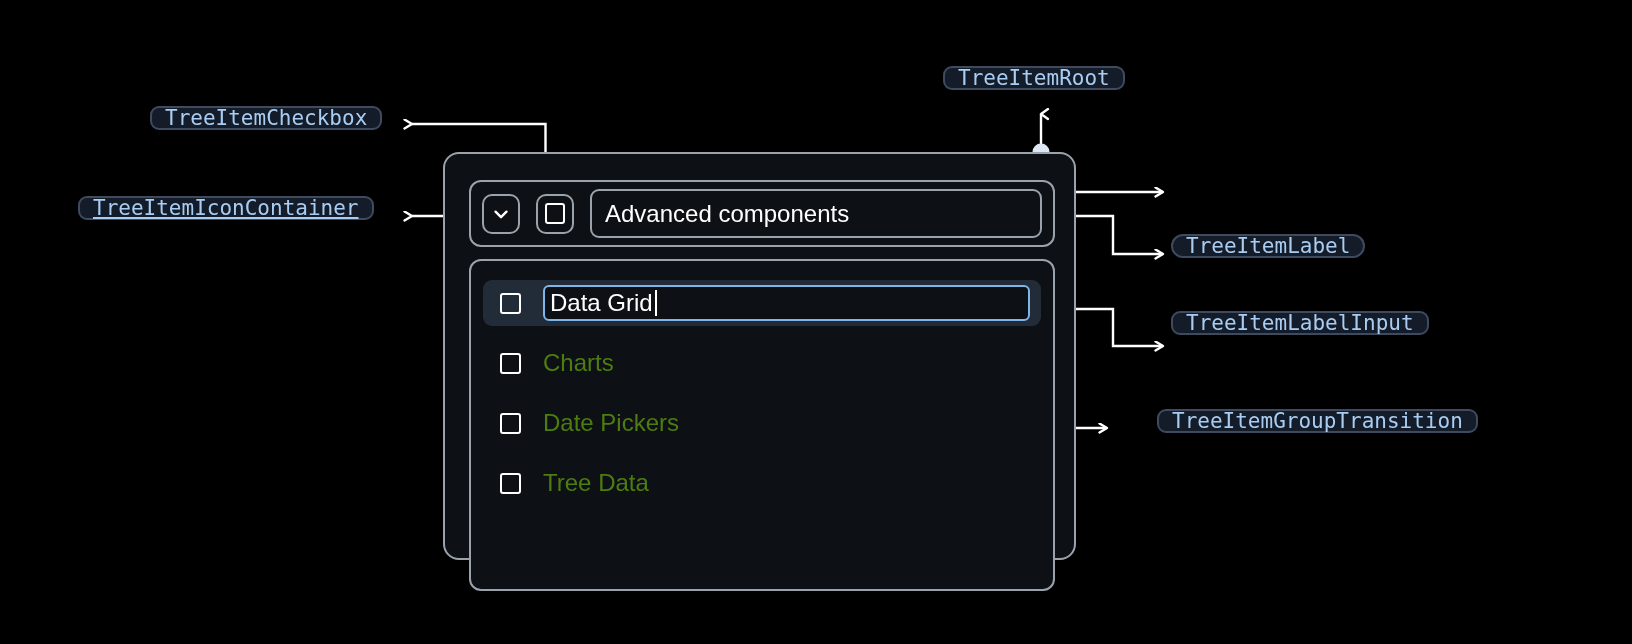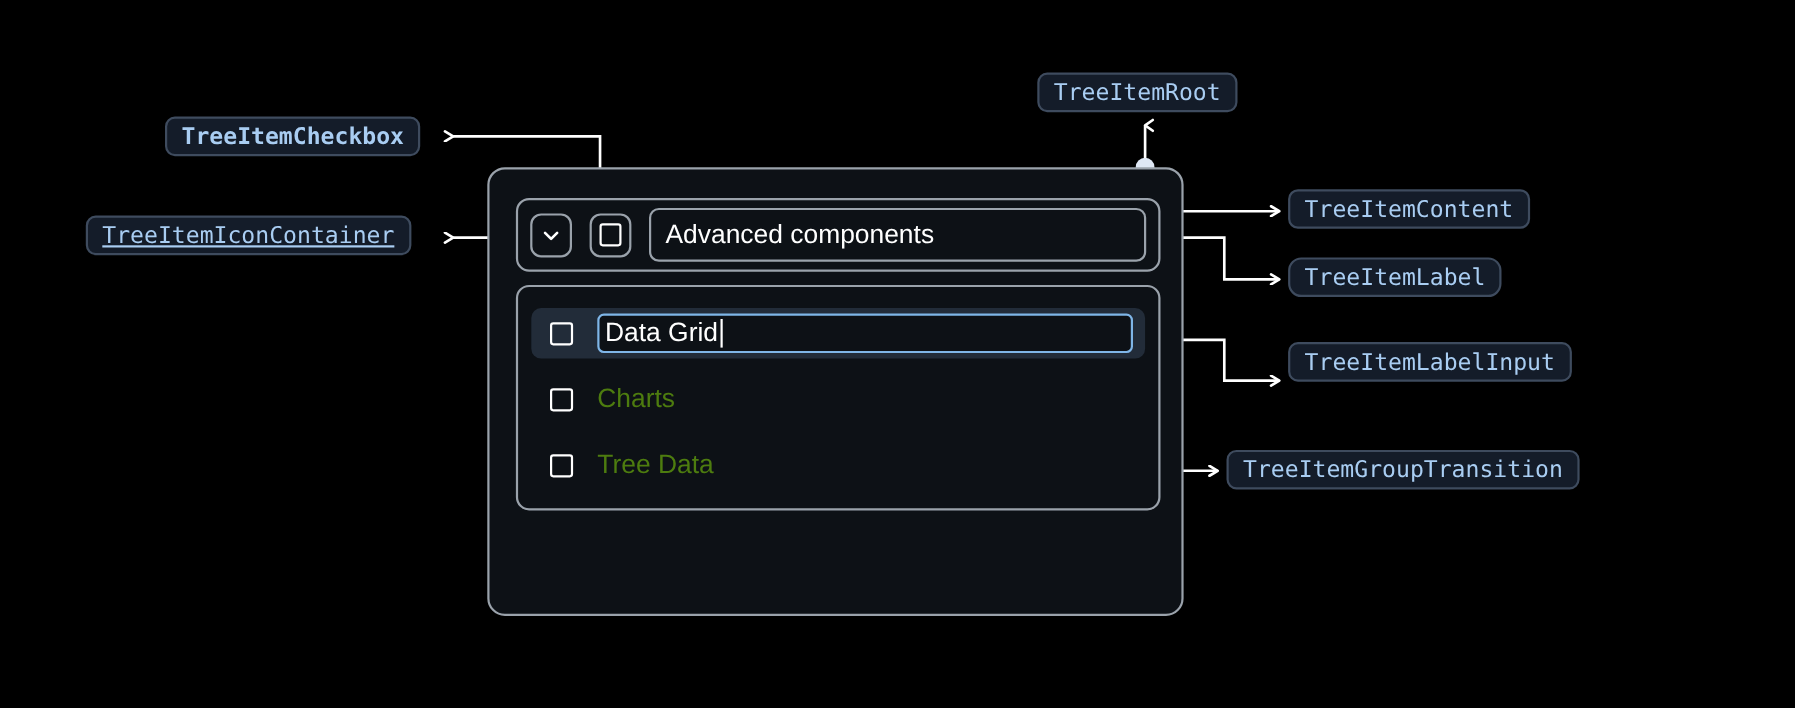--- a/index.html
+++ b/index.html
@@ -31,21 +31,21 @@
     border-radius: 9px;
     color: #a9cdf2;
     font-family: "DejaVu Sans Mono", "Liberation Mono", monospace;
     font-size: 21px;
     letter-spacing: 0px;
     line-height: 1;
     display: flex;
     align-items: center;
     justify-content: center;
     padding: 0 13px;
-    height: 36px;
+    height: 24px;
     white-space: nowrap;
   }
 
   
   #wires {
     position: absolute;
     left: 0; top: 0;
     width: 1632px;
     height: 644px;
     pointer-events: none;
@@ -126,21 +126,21 @@
     color: #ffffff;
     font-size: 24px;
     background: transparent;
   }
 
   .tree-group {
     position: absolute;
     left: 24px;
     top: 105px;
     width: 586px;
-    height: 205px;
+    height: 332px;
     box-sizing: border-box;
     background: #0d1116;
     border: 2px solid #9aa2ab;
     border-radius: 12px;
     padding-top: 19px;
   }
 
   .child-row {
     display: flex;
     align-items: center;
@@ -234,33 +234,32 @@
       <circle cx="545.5" cy="196" r="8.5"></circle>
       <circle cx="478" cy="216" r="8.5"></circle>
       <circle cx="1041" cy="152" r="8.5"></circle>
       <circle cx="1053" cy="192" r="8.5"></circle>
       <circle cx="1041" cy="216" r="8.5"></circle>
       <circle cx="1041" cy="309" r="8.5"></circle>
       <circle cx="1053" cy="428" r="8.5"></circle>
     </g>
   </svg>
 
-  <div class="badge" style="left:150px; top:106px;font-weight:bold;">TreeItemCheckbox</div>
+  <div class="badge" style="left:150px; top:106px;">TreeItemCheckbox</div>
 
   <div class="badge" style="left:78px; top:196px;text-decoration:underline;">TreeItemIconContainer</div>
 
   <div class="badge" style="left:943px; top:66px;">TreeItemRoot</div>
 
-  <div class="badge" style="left:1171px; top:172px;">TreeItemContent</div>
 
   <div class="badge" style="left:1171px; top:234px;border-radius:12px;">TreeItemLabel</div>
 
   <div class="badge" style="left:1171px; top:311px;">TreeItemLabelInput</div>
 
-  <div class="badge" style="left:1115px; top:409px;">TreeItemGroupTransition</div>
+  <div class="badge" style="left:1157px; top:409px;">TreeItemGroupTransition</div>
 
   <div class="tree-root">
 
     <div class="tree-content">
 
       <div class="icon-container">
         <span>
           <svg width="22" height="22" viewBox="0 0 24 24" fill="none" stroke="#ffffff" stroke-width="2.6" stroke-linecap="round" stroke-linejoin="round">
             <path d="M6 9.5 L12 15.5 L18 9.5"></path>
           </svg>
@@ -284,20 +283,24 @@
           <span class="val">Data Grid</span>
           <span class="caret"></span>
         </span>
       </div>
 
       <div class="child-row">
         <span class="child-cb"></span>
         <span class="child-text">Charts</span>
       </div>
 
+      <div class="child-row">
+        <span class="child-cb"></span>
+        <span class="child-text">Date Pickers</span>
+      </div>
 
       <div class="child-row">
         <span class="child-cb"></span>
         <span class="child-text">Tree Data</span>
       </div>
 
     </div>
   </div>
 
 </div>

